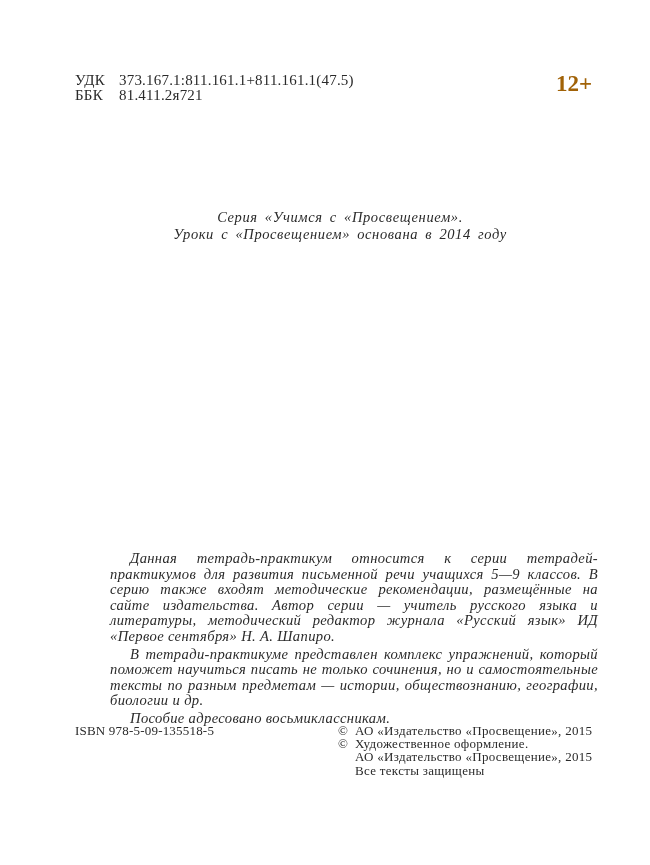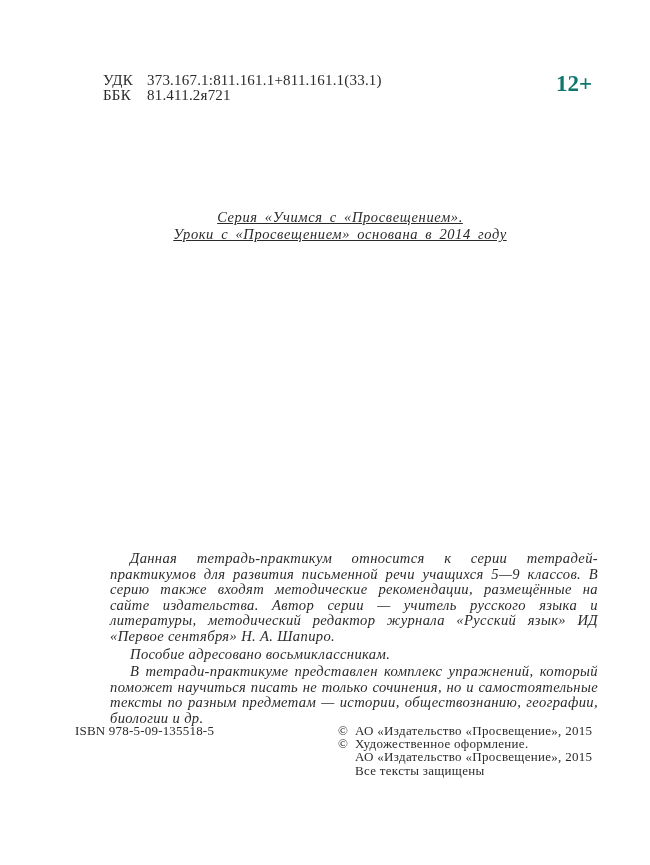--- a/index.html
+++ b/index.html
@@ -30,47 +30,45 @@
       line-height: 15px;
       letter-spacing: 0.2px;
     }
     .classif-row {
       display: flex;
       white-space: nowrap;
     }
     .classif-key {
       width: 44px;
       display: inline-block;
-      margin-left: 28px;
     }
     .classif-val {
       display: inline-block;
     }
     .age-rating {
       position: absolute;
       left: 556px;
       top: 72px;
       font-size: 23px;
       font-weight: bold;
       line-height: 24px;
-      color: #0f766e;
+      color: #a16207;
     }
     
     .series {
       position: absolute;
       left: 130px;
       top: 209px;
       width: 420px;
       text-align: center;
       font-style: italic;
       font-size: 14.5px;
       line-height: 17px;
       letter-spacing: 0.6px;
       word-spacing: 3px;
-      text-decoration: underline;
     }
     .series-line {
       display: block;
       white-space: nowrap;
     }
     
     .annotation {
       position: absolute;
       left: 108px;
       top: 549px;
@@ -115,39 +113,39 @@
     }
   </style>
 </head>
 <body>
 
 <div class="page">
 
   <div class="classif">
     <div class="classif-row">
       <span class="classif-key">УДК</span>
-      <span class="classif-val">373.167.1:811.161.1+811.161.1(33.1)</span>
+      <span class="classif-val">373.167.1:811.161.1+811.161.1(47.5)</span>
     </div>
     <div class="classif-row">
       <span class="classif-key">ББК</span>
       <span class="classif-val">81.411.2я721</span>
     </div>
   </div>
 
   <div class="age-rating">12+</div>
 
   <div class="series">
     <span class="series-line">Серия «Учимся с «Просвещением».</span>
     <span class="series-line">Уроки с «Просвещением» основана в 2014 году</span>
   </div>
 
   <div class="annotation">
     <p>Данная тетрадь-практикум относится к серии тетрадей-практикумов для развития письменной речи учащихся 5—9 классов. В серию также входят методические рекомендации, размещённые на сайте издательства. Автор серии — учитель русского языка и литературы, методический редактор журнала «Русский язык» ИД «Первое сентября» Н. А. Шапиро.</p>
+    <p>В тетради-практикуме представлен комплекс упражнений, который поможет научиться писать не только сочинения, но и самостоятельные тексты по разным предметам — истории, обществознанию, географии, биологии и др.</p>
     <p>Пособие адресовано восьмиклассникам.</p>
-    <p>В тетради-практикуме представлен комплекс упражнений, который поможет научиться писать не только сочинения, но и самостоятельные тексты по разным предметам — истории, обществознанию, географии, биологии и др.</p>
   </div>
 
   <div class="isbn">ISBN 978-5-09-135518-5</div>
 
   <div class="copyright">
     <div class="copyright-line">
       <span class="copy-sym">©</span>
       <span>АО «Издательство «Просвещение», 2015</span>
     </div>
     <div class="copyright-line">

